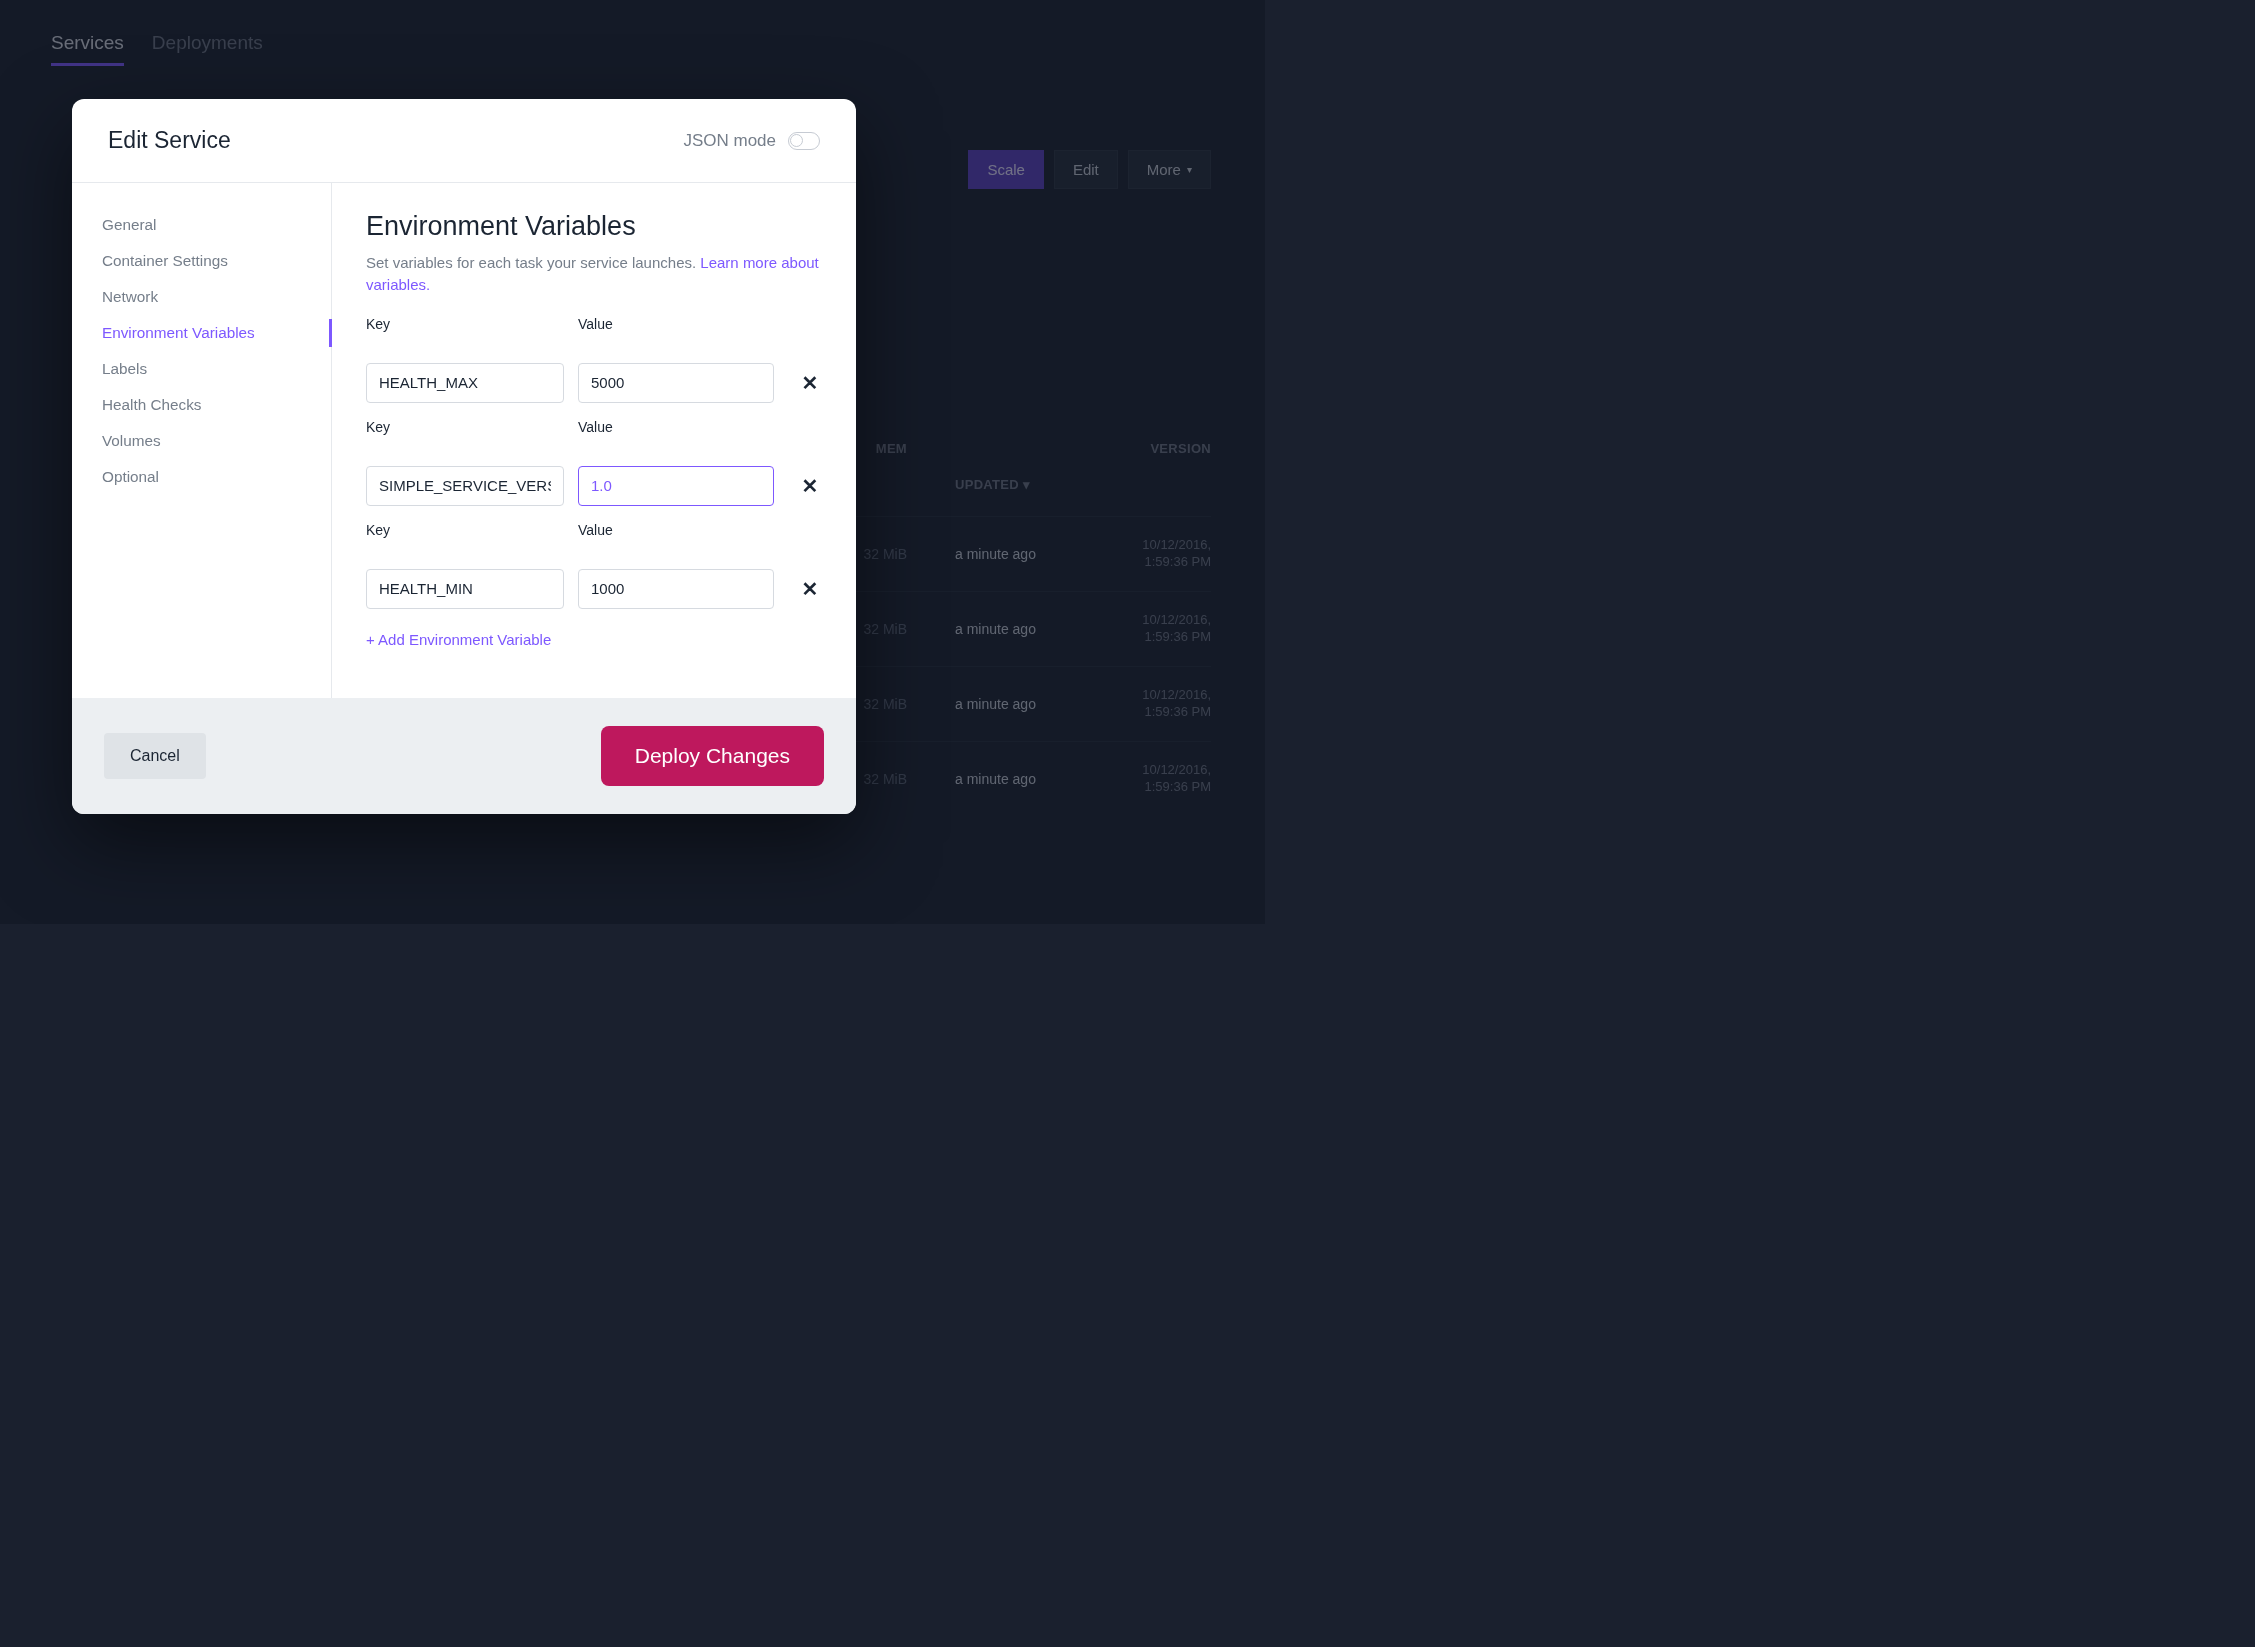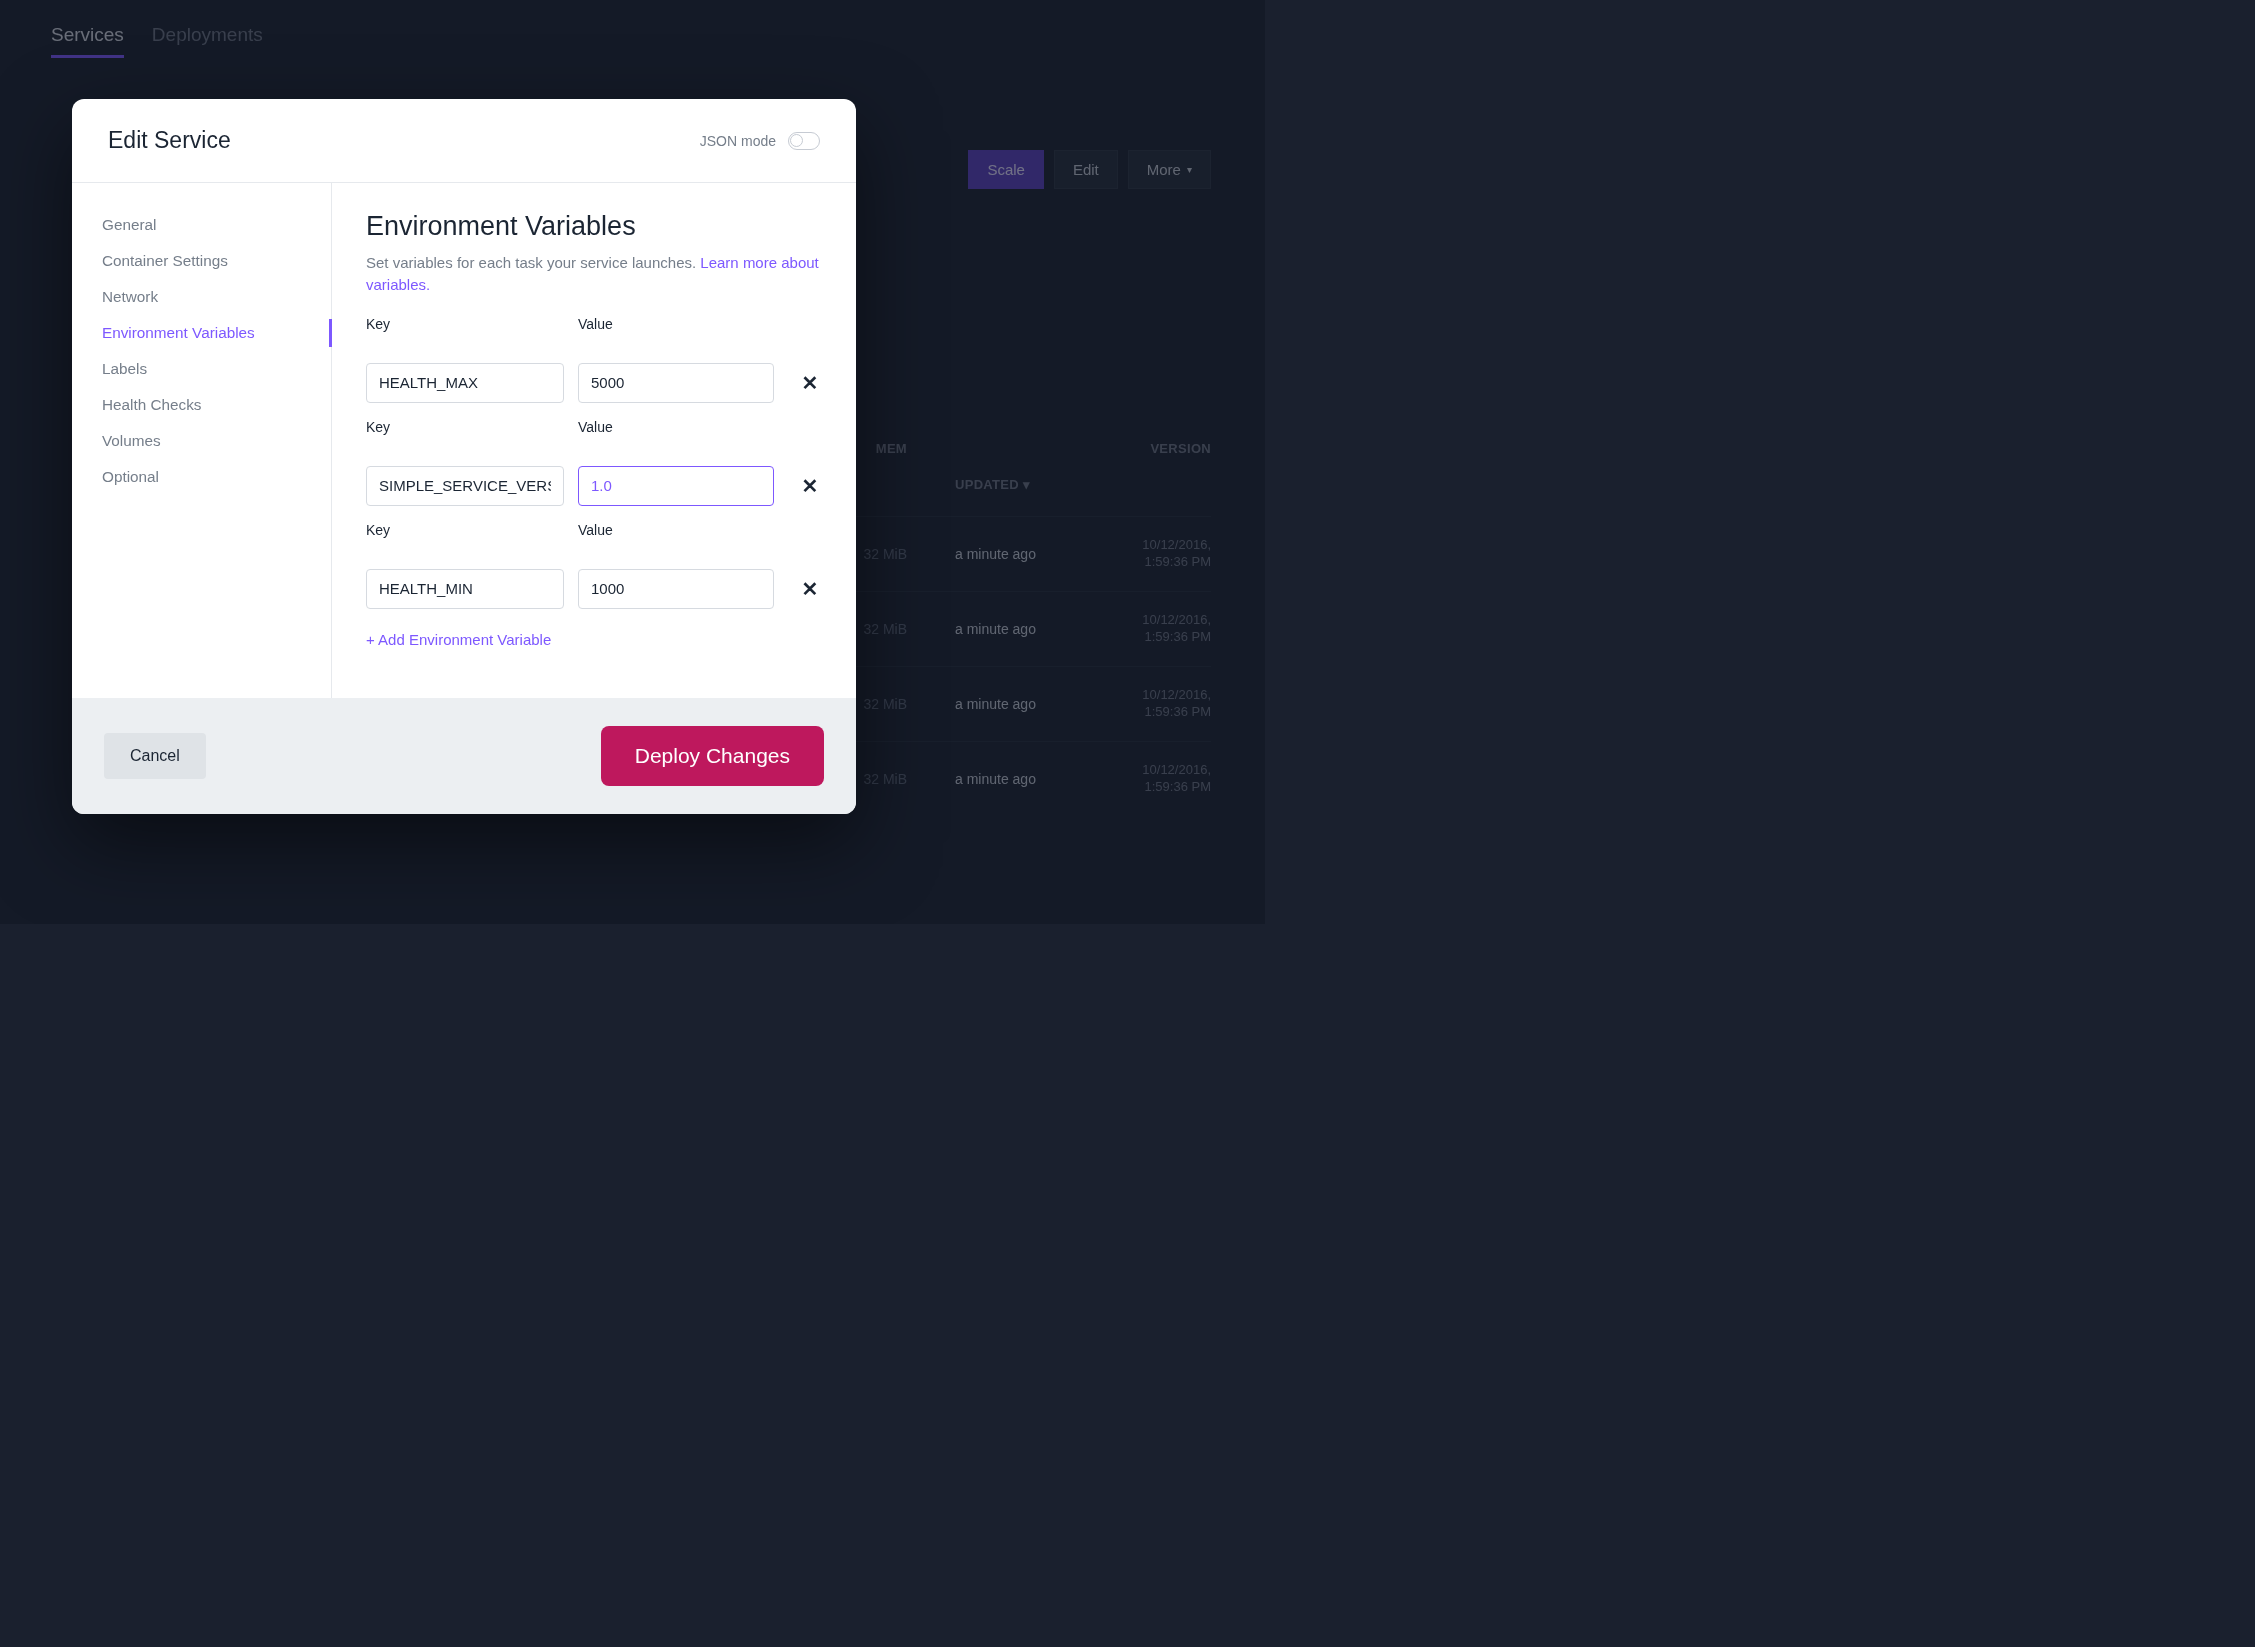--- a/index.html
+++ b/index.html
@@ -8,21 +8,21 @@
       background: #1a202e;
       color: #fff;
       width: 1265px;
       height: 924px;
       overflow: hidden;
       position: relative;
     }
 
     
     .bg-page { position: absolute; inset: 0; }
-    .bg-tabs { display: flex; gap: 28px; padding: 24px 51px 0; font-size: 19px; }
+    .bg-tabs { display: flex; gap: 28px; padding: 24px 51px 0; font-size: 19px; margin-top: 8px; }
     .bg-tab { color: #6b7280; cursor: pointer; padding-bottom: 12px; }
     .bg-tab.active { color: #d4d8e0; position: relative; }
     .bg-tab.active::after { content:""; position:absolute; left:0; right:0; bottom:0; height:3px; background:#7d58ff; }
     .bg-toolbar { position: absolute; right: 54px; top: 150px; display: flex; gap: 10px; align-items: center; }
     .bg-btn { background: #232a38; color: #c1c7d1; border: 1px solid #2c3342; padding: 10px 18px; border-radius: 0; font-size: 15px; display:flex; align-items:center; gap:6px; }
     .bg-btn.scale { background: #5a3fbf; border-color: #5a3fbf; color: #e6e0ff; }
     .bg-btn .chev { font-size: 10px; }
 
     .bg-table { position: absolute; right: 54px; top: 441px; width: auto; }
     .bg-thead { display: flex; justify-content: flex-end; gap: 48px; color: #6b7280; font-size: 13px; font-weight: 600; padding-bottom: 24px; letter-spacing: 0.3px; }
@@ -48,21 +48,21 @@
       box-shadow: 0 30px 79px rgba(0,0,0,0.5);
       overflow: hidden;
       display: flex; flex-direction: column;
     }
     .modal-header {
       display: flex; justify-content: space-between; align-items: center;
       padding: 28px 36px 28px 36px;
       border-bottom: 1px solid #e6e9ed;
     }
     .modal-title { font-size: 23px; font-weight: 400; color: #1b2533; }
-    .json-mode { display: flex; align-items: center; gap: 12px; color: #757e8a; font-size: 14px; }
+    .json-mode { display: flex; align-items: center; gap: 12px; color: #757e8a; font-size: 17px; }
     .toggle { width: 32px; height: 18px; border-radius: 9px; border: 1.5px solid #c6cbd3; position: relative; background: #fff; }
     .toggle::after { content:""; position:absolute; left:1px; top:1px; width:13px; height:13px; border-radius:50%; border:1.5px solid #c6cbd3; box-sizing: border-box; }
 
     .modal-body { display: flex; min-height: 515px; }
     .side-nav { width: 288px; padding: 24px 0; border-right: 1px solid #e6e9ed; }
     .side-nav-item {
       padding: 9px 30px;
       font-size: 15.3px;
       color: #757e8a;
       cursor: pointer;

